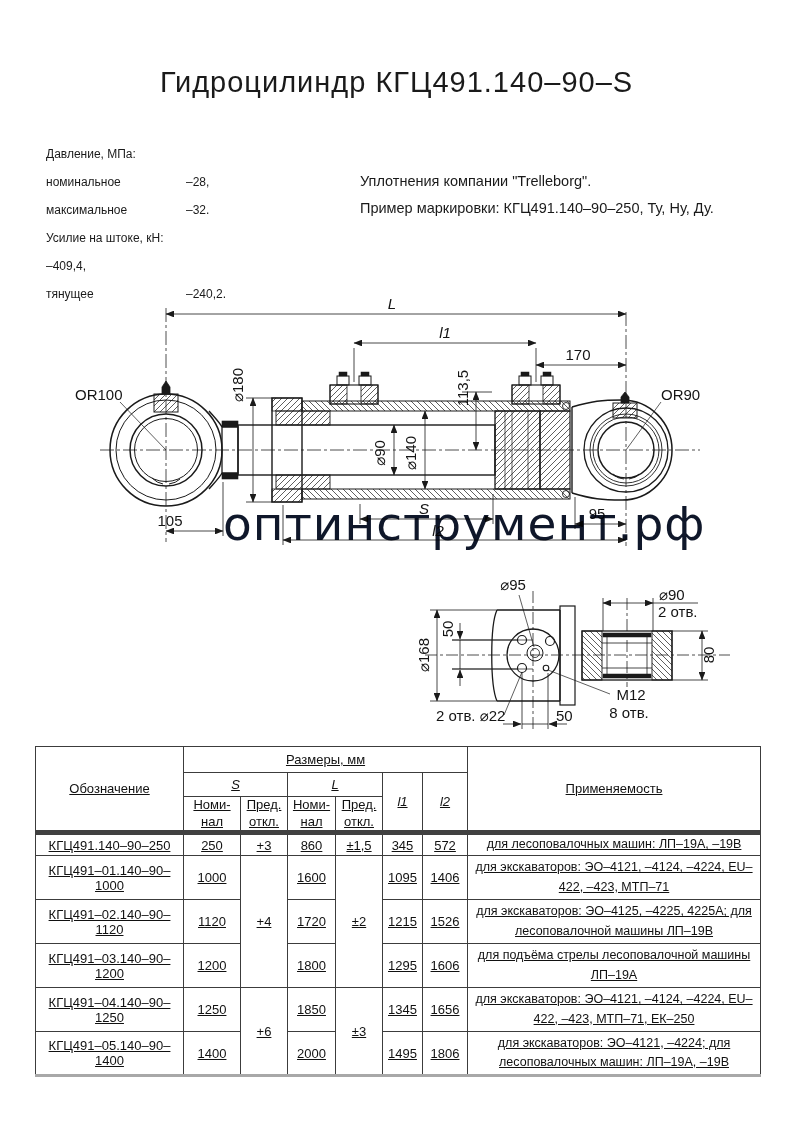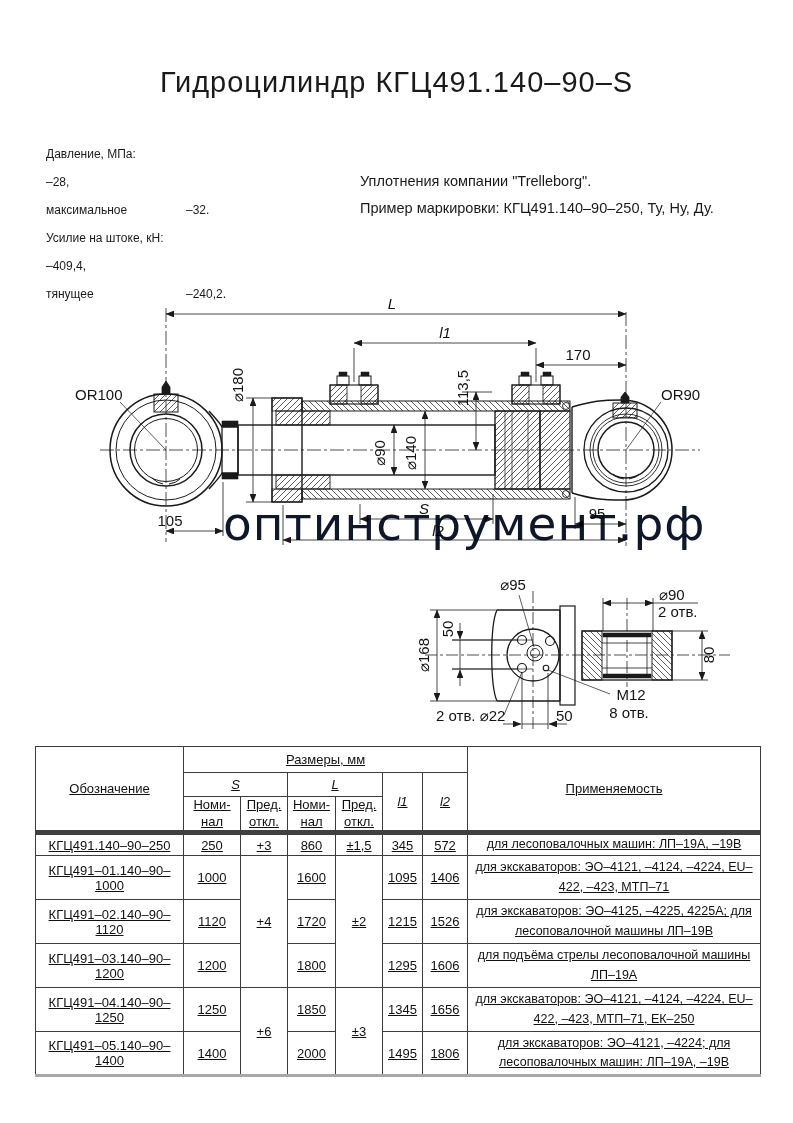--- a/index.html
+++ b/index.html
@@ -33,20 +33,21 @@
 
 <div class="page">
 
   <div class="title">Гидроцилиндр КГЦ491.140–90–S</div>
 
   <div class="specs">
     <div class="spec-line">
         <span>Давление, МПа:</span>
       </div>
     <div class="spec-line">
+      <span class="spec-label">номинальное</span>
       <span>–28,</span>
     </div>
     <div class="spec-line">
       <span class="spec-label">максимальное</span>
       <span>–32.</span>
     </div>
     <div class="spec-line">
         <span>Усилие на штоке, кН:</span>
       </div>
     <div class="spec-line">

